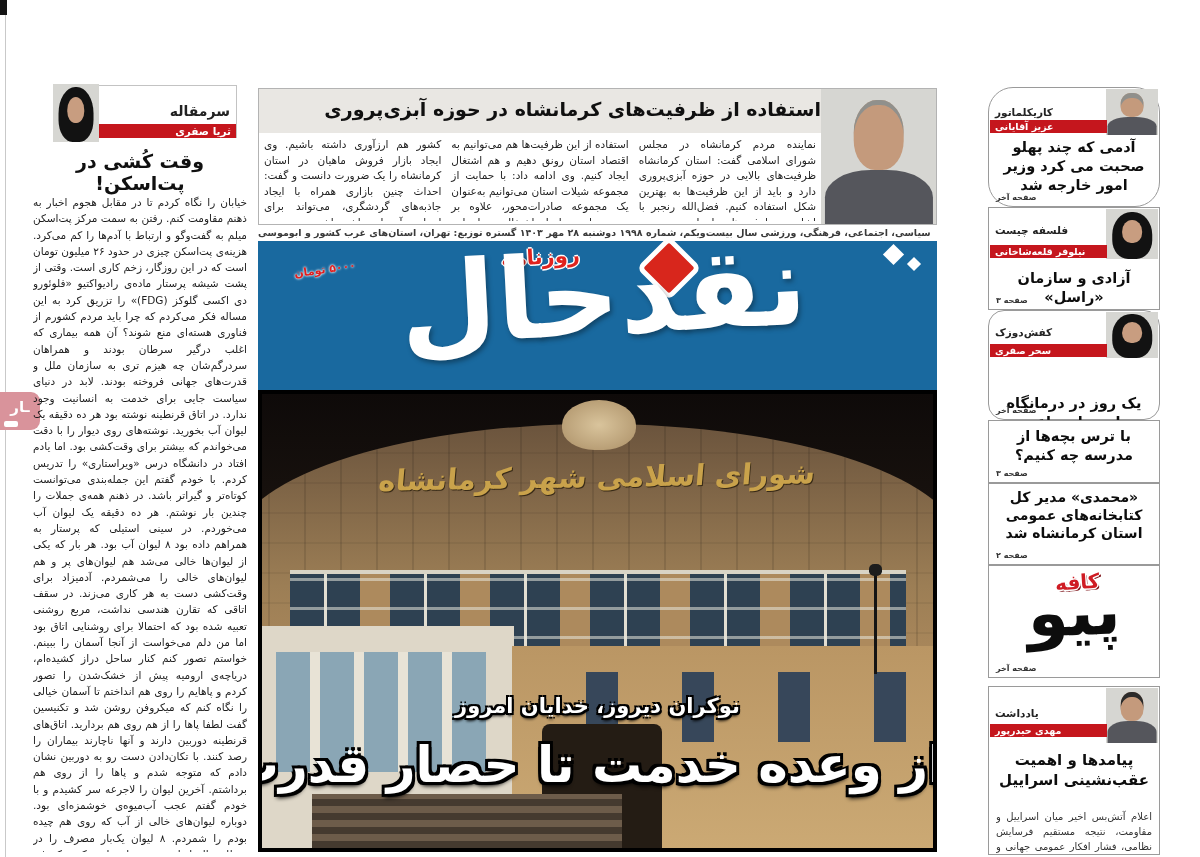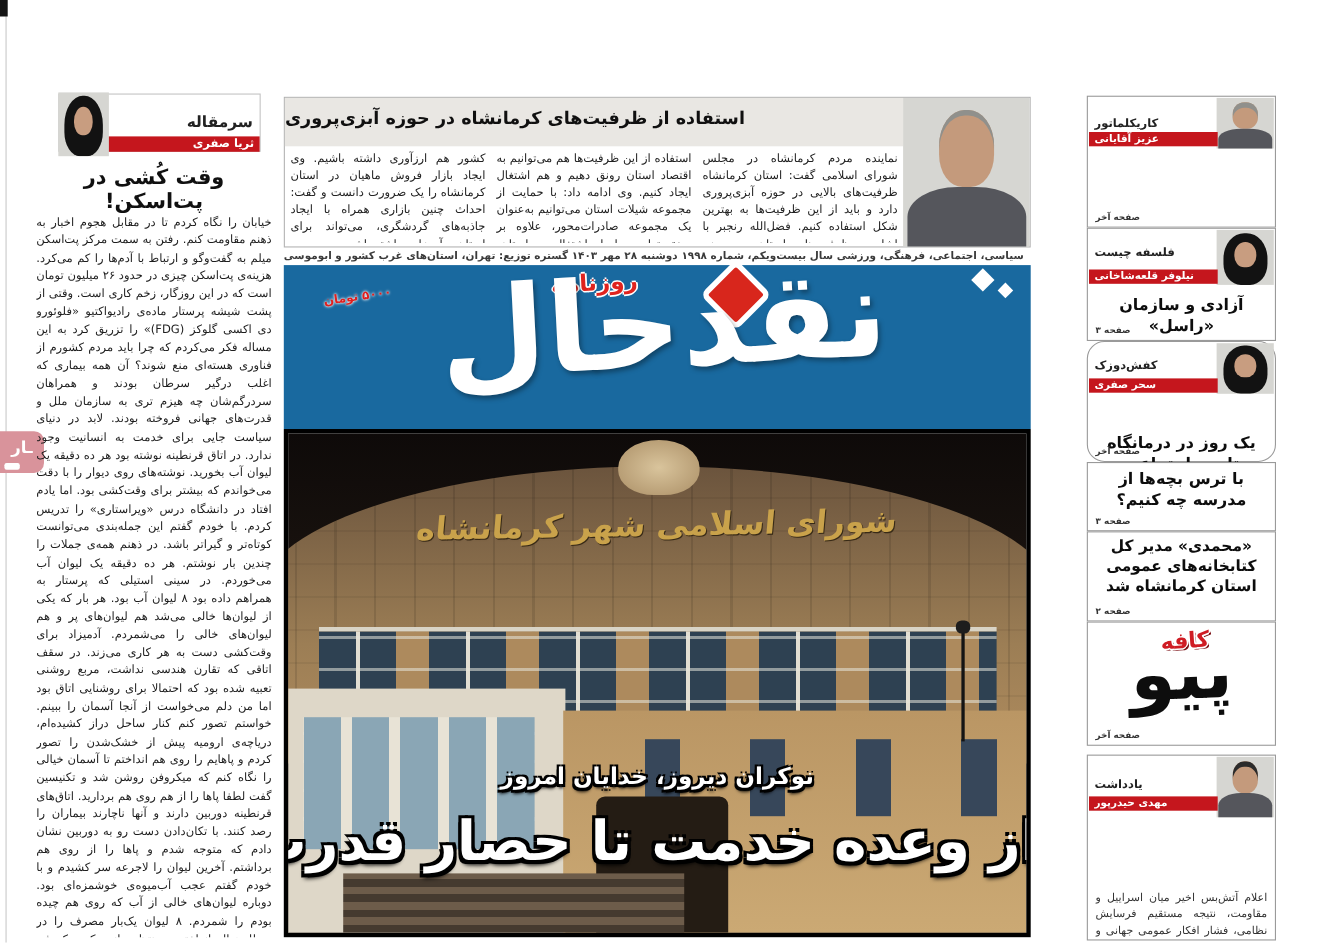--- a/index.html
+++ b/index.html
@@ -21,21 +21,21 @@
   
   .avatar{background:#d6d6d2;overflow:hidden;}
   .avatar.hijab::before{content:"";position:absolute;left:50%;top:5%;width:76%;height:95%;transform:translateX(-50%);background:#121212;border-radius:48% 48% 40% 40%;}
   .avatar.hijab::after{content:"";position:absolute;left:50%;top:22%;width:38%;height:46%;transform:translateX(-50%);background:#c89d80;border-radius:50% 50% 45% 45%;}
   .avatar.man::before{content:"";position:absolute;left:50%;top:8%;width:44%;height:52%;transform:translateX(-50%);background:#c49a7c;border-radius:46% 46% 42% 42%;box-shadow:inset 0 5px 0 #90908c;}
   .avatar.man::after{content:"";position:absolute;left:50%;bottom:-8%;width:94%;height:48%;transform:translateX(-50%);background:#55565c;border-radius:42% 42% 0 0;}
   .avatar.man.dark::before{box-shadow:inset 0 5px 0 #2b2b2b;}
   
   .top-article{left:258px;top:88px;width:679px;height:137px;border:1px solid #b3b3b3;background:#fff;box-sizing:border-box;}
   .ta-band{position:absolute;left:0;top:0;width:562px;height:44px;background:#e9e7e3;}
-  .ta-headline{position:absolute;left:0;top:9px;width:562px;text-align:left;font-size:16px;font-weight:bold;color:#101010;direction:rtl;}
+  .ta-headline{position:absolute;left:0;top:9px;width:562px;text-align:right;font-size:19px;font-weight:bold;color:#101010;direction:rtl;}
   .ta-photo{position:absolute;right:0;top:0;width:115px;height:135px;}
   .ta-photo .hands{position:absolute;left:50%;bottom:16%;width:70%;height:16%;transform:translateX(-50%);background:#c49a7c;border-radius:40%;}
   .ta-cols{position:absolute;left:5px;top:48px;width:552px;height:84px;display:flex;direction:rtl;gap:10px;overflow:hidden;}
   .ta-col{flex:1;font-size:10.5px;line-height:15.6px;text-align:justify;direction:rtl;color:#222;}
   
   .dateline{left:258px;top:227px;width:679px;text-align:left;font-size:9.5px;color:#3a3a3a;direction:rtl;font-weight:bold;}
   
   .masthead{left:258px;top:241px;width:679px;height:149px;background:#19699f;z-index:3;}
   .price{position:absolute;left:36px;top:22px;color:#e01f1f;font-size:11px;font-weight:bold;transform:rotate(-8deg);text-shadow:0 0 2px #fff,0 0 3px #fff;direction:rtl;}
   .ruznameh{position:absolute;left:243px;top:4px;color:#e0231e;font-size:21px;font-weight:bold;transform:rotate(-3deg);direction:rtl;text-shadow:-1.5px 0 0 #fff,1.5px 0 0 #fff,0 -1.5px 0 #fff,0 1.5px 0 #fff;}
@@ -131,24 +131,25 @@
   <div class="low-right">
       <span class="wins"></span>
     </div>
   <div class="entrance"></div>
   <div class="stairs"></div>
   <div class="lamp"></div>
   <div class="kicker">نوکران دیروز، خدایان امروز</div>
   <div class="big-headline">از وعده خدمت تا حصار قدرت</div>
 </div>
 
-<div class="sb-box" style="top:87px;height:120px;">
+<div class="sb-box" style="top:87px;height:120px;border-radius:25px;">
   <div class="sb-photo avatar man"></div>
   <div class="sb-section" style="top:18px;">کاریکلماتور</div>
   <div class="sb-bar" style="top:32px;width:117px;">عزیز آقایانی</div>
+  <div class="sb-title" style="top:50px;">آدمی که چند پهلو صحبت می کرد وزیر امور خارجه شد</div>
   <div class="sb-page">صفحه آخر</div>
 </div>
 
 <div class="sb-box" style="top:207px;height:103px;">
   <div class="sb-photo avatar hijab" style="height:50px;"></div>
   <div class="sb-section" style="top:16px;">فلسفه چیست</div>
   <div class="sb-bar" style="top:37px;width:117px;">نیلوفر قلعه‌شاخانی</div>
   <div class="sb-title" style="top:61px;">آزادی و سازمان «راسل»</div>
   <div class="sb-page">صفحه ۳</div>
 </div>
@@ -174,14 +175,15 @@
 <div class="sb-box" style="top:565px;height:113px;">
   <div class="cafe-label">کافه</div>
   <div class="cafe-name">پیو</div>
   <div class="sb-page">صفحه آخر</div>
 </div>
 
 <div class="sb-box" style="top:686px;height:169px;">
   <div class="sb-photo avatar man dark" style="height:55px;"></div>
   <div class="sb-section" style="top:20px;">یادداشت</div>
   <div class="sb-bar" style="top:37px;width:117px;">مهدی حیدرپور</div>
+  <div class="sb-title" style="top:64px;font-size:15px;">پیامدها و اهمیت عقب‌نشینی اسراییل</div>
   <div class="sb-body" style="top:122px;height:44px;">اعلام آتش‌بس اخیر میان اسراییل و مقاومت، نتیجه مستقیم فرسایش نظامی، فشار افکار عمومی جهانی و عدم‌تحقق اهداف</div>
 </div>
 
 </body></html>

